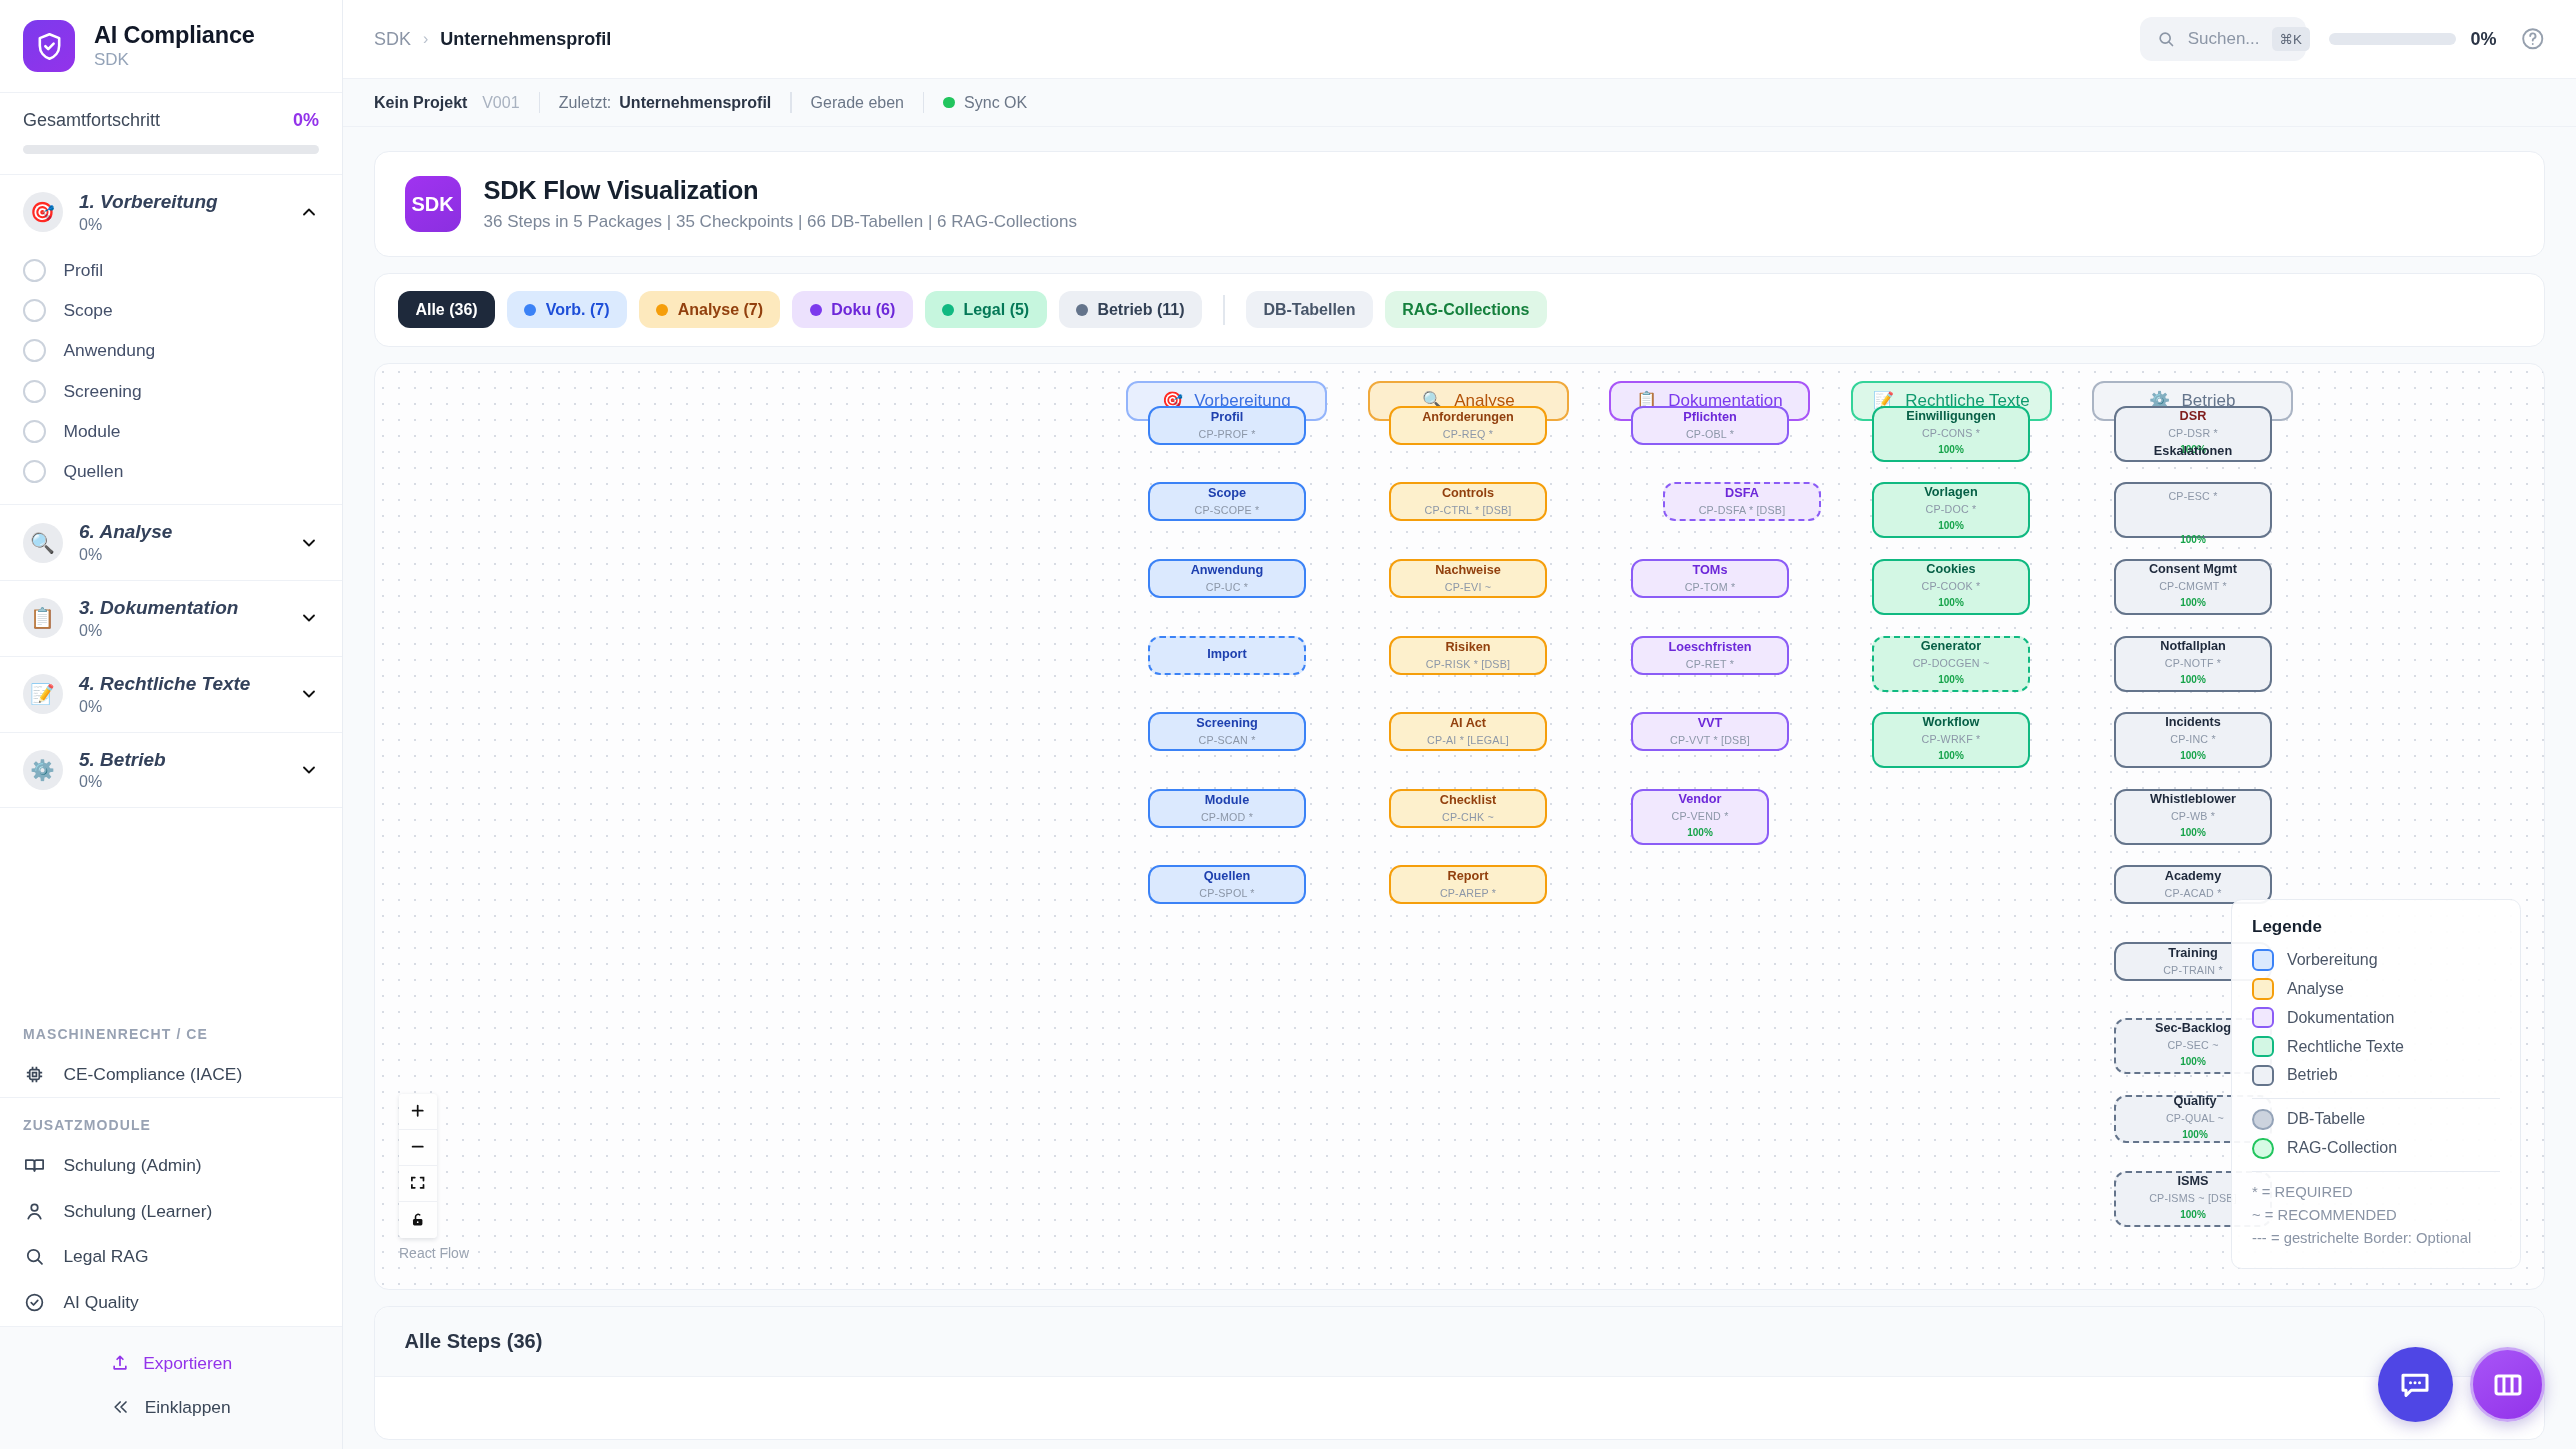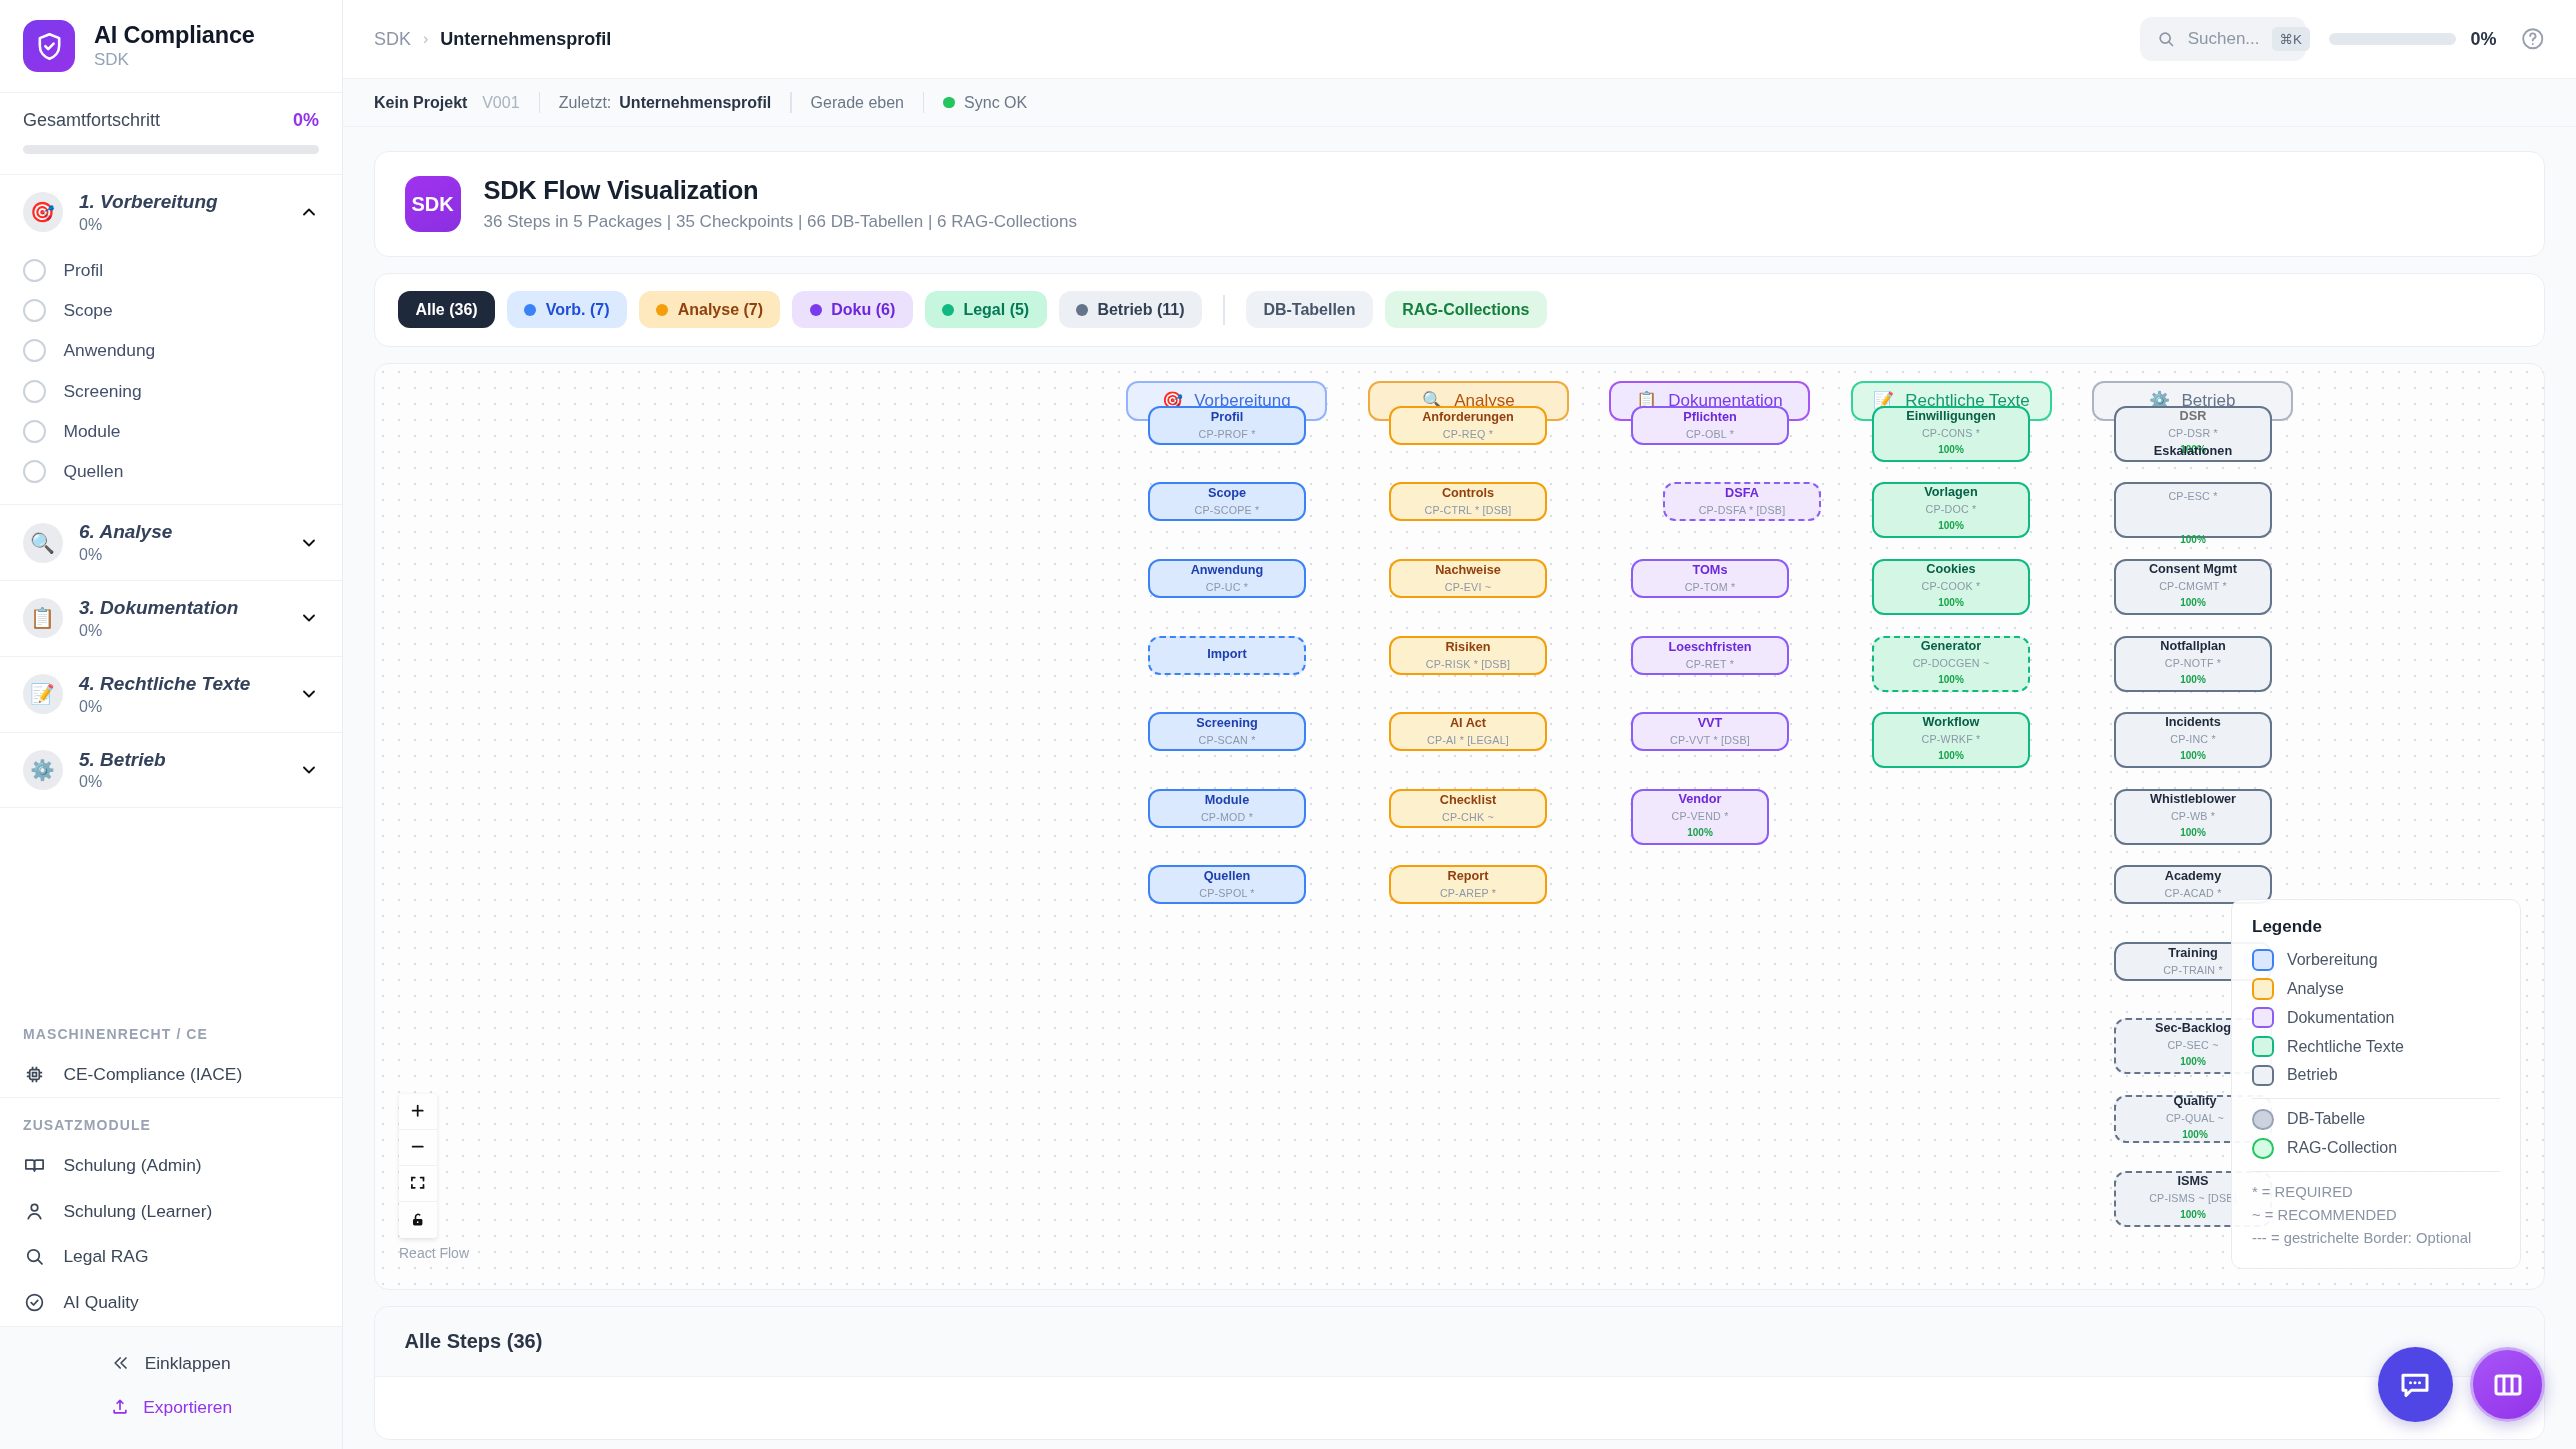--- a/index.html
+++ b/index.html
@@ -319,31 +319,31 @@
       <div class="sb-link">
         <svg viewBox="0 0 24 24" fill="none" stroke="#3b4758" stroke-width="1.8" stroke-linecap="round" stroke-linejoin="round">
           <circle cx="12" cy="12" r="8.2"></circle>
             <path d="m8.6 12.2 2.4 2.4 4.4-4.8"></path>
         </svg>
         <span class="sb-link-label">AI Quality</span>
       </div>
     </div>
 
     <div class="sb-footer">
+      <div class="sb-foot-btn accent">
+        <svg viewBox="0 0 24 24" fill="none" stroke="#9333ea" stroke-width="2" stroke-linecap="round" stroke-linejoin="round">
+          <path d="M12 15V4M8.5 7.5 12 4l3.5 3.5M5 16v3h14v-3"></path>
+        </svg>
+        <span>Exportieren</span>
+      </div>
       <div class="sb-foot-btn">
         <svg viewBox="0 0 24 24" fill="none" stroke="#3b4758" stroke-width="2" stroke-linecap="round" stroke-linejoin="round">
           <path d="m11 6-6 6 6 6M18 6l-6 6 6 6"></path>
         </svg>
         <span>Einklappen</span>
-      </div>
-      <div class="sb-foot-btn accent">
-        <svg viewBox="0 0 24 24" fill="none" stroke="#9333ea" stroke-width="2" stroke-linecap="round" stroke-linejoin="round">
-          <path d="M12 15V4M8.5 7.5 12 4l3.5 3.5M5 16v3h14v-3"></path>
-        </svg>
-        <span>Exportieren</span>
       </div>
     </div>
   </aside>
 
   <main class="main">
 
     <div class="topbar">
       <div class="crumbs">
         <span class="crumb-root">SDK</span>
         <span class="crumb-sep">›</span>
@@ -601,21 +601,21 @@
               <div class="n-pct">100%</div>
               <div class="n-bar"></div>
             </div>
             <div class="node" style="left: 1497px; top: 348px; width: 158px; height: 56px; background: rgb(211, 247, 228); border-color: rgb(16, 185, 129); border-style: solid;">
               <div class="n-title" style="color: rgb(6, 95, 70);">Workflow</div>
               <div class="n-code">CP-WRKF *</div>
               <div class="n-pct">100%</div>
               <div class="n-bar"></div>
             </div>
             <div class="node" style="left: 1739px; top: 42px; width: 158px; height: 56px; background: rgb(238, 241, 246); border-color: rgb(100, 116, 139); border-style: solid;">
-              <div class="n-title" style="color: #737373;">DSR</div>
+              <div class="n-title" style="color: #7f1d1d;">DSR</div>
               <div class="n-code">CP-DSR *</div>
               <div class="n-pct">100%</div>
               <div class="n-bar"></div>
             </div>
             <div class="node" style="left: 1739px; top: 118px; width: 158px; height: 56px; background: rgb(238, 241, 246); border-color: rgb(100, 116, 139); border-style: solid; gap: 27px;">
               <div class="n-title" style="color: rgb(30, 41, 59);">Eskalationen</div>
               <div class="n-code">CP-ESC *</div>
               <div class="n-pct">100%</div>
               <div class="n-bar"></div>
             </div>

